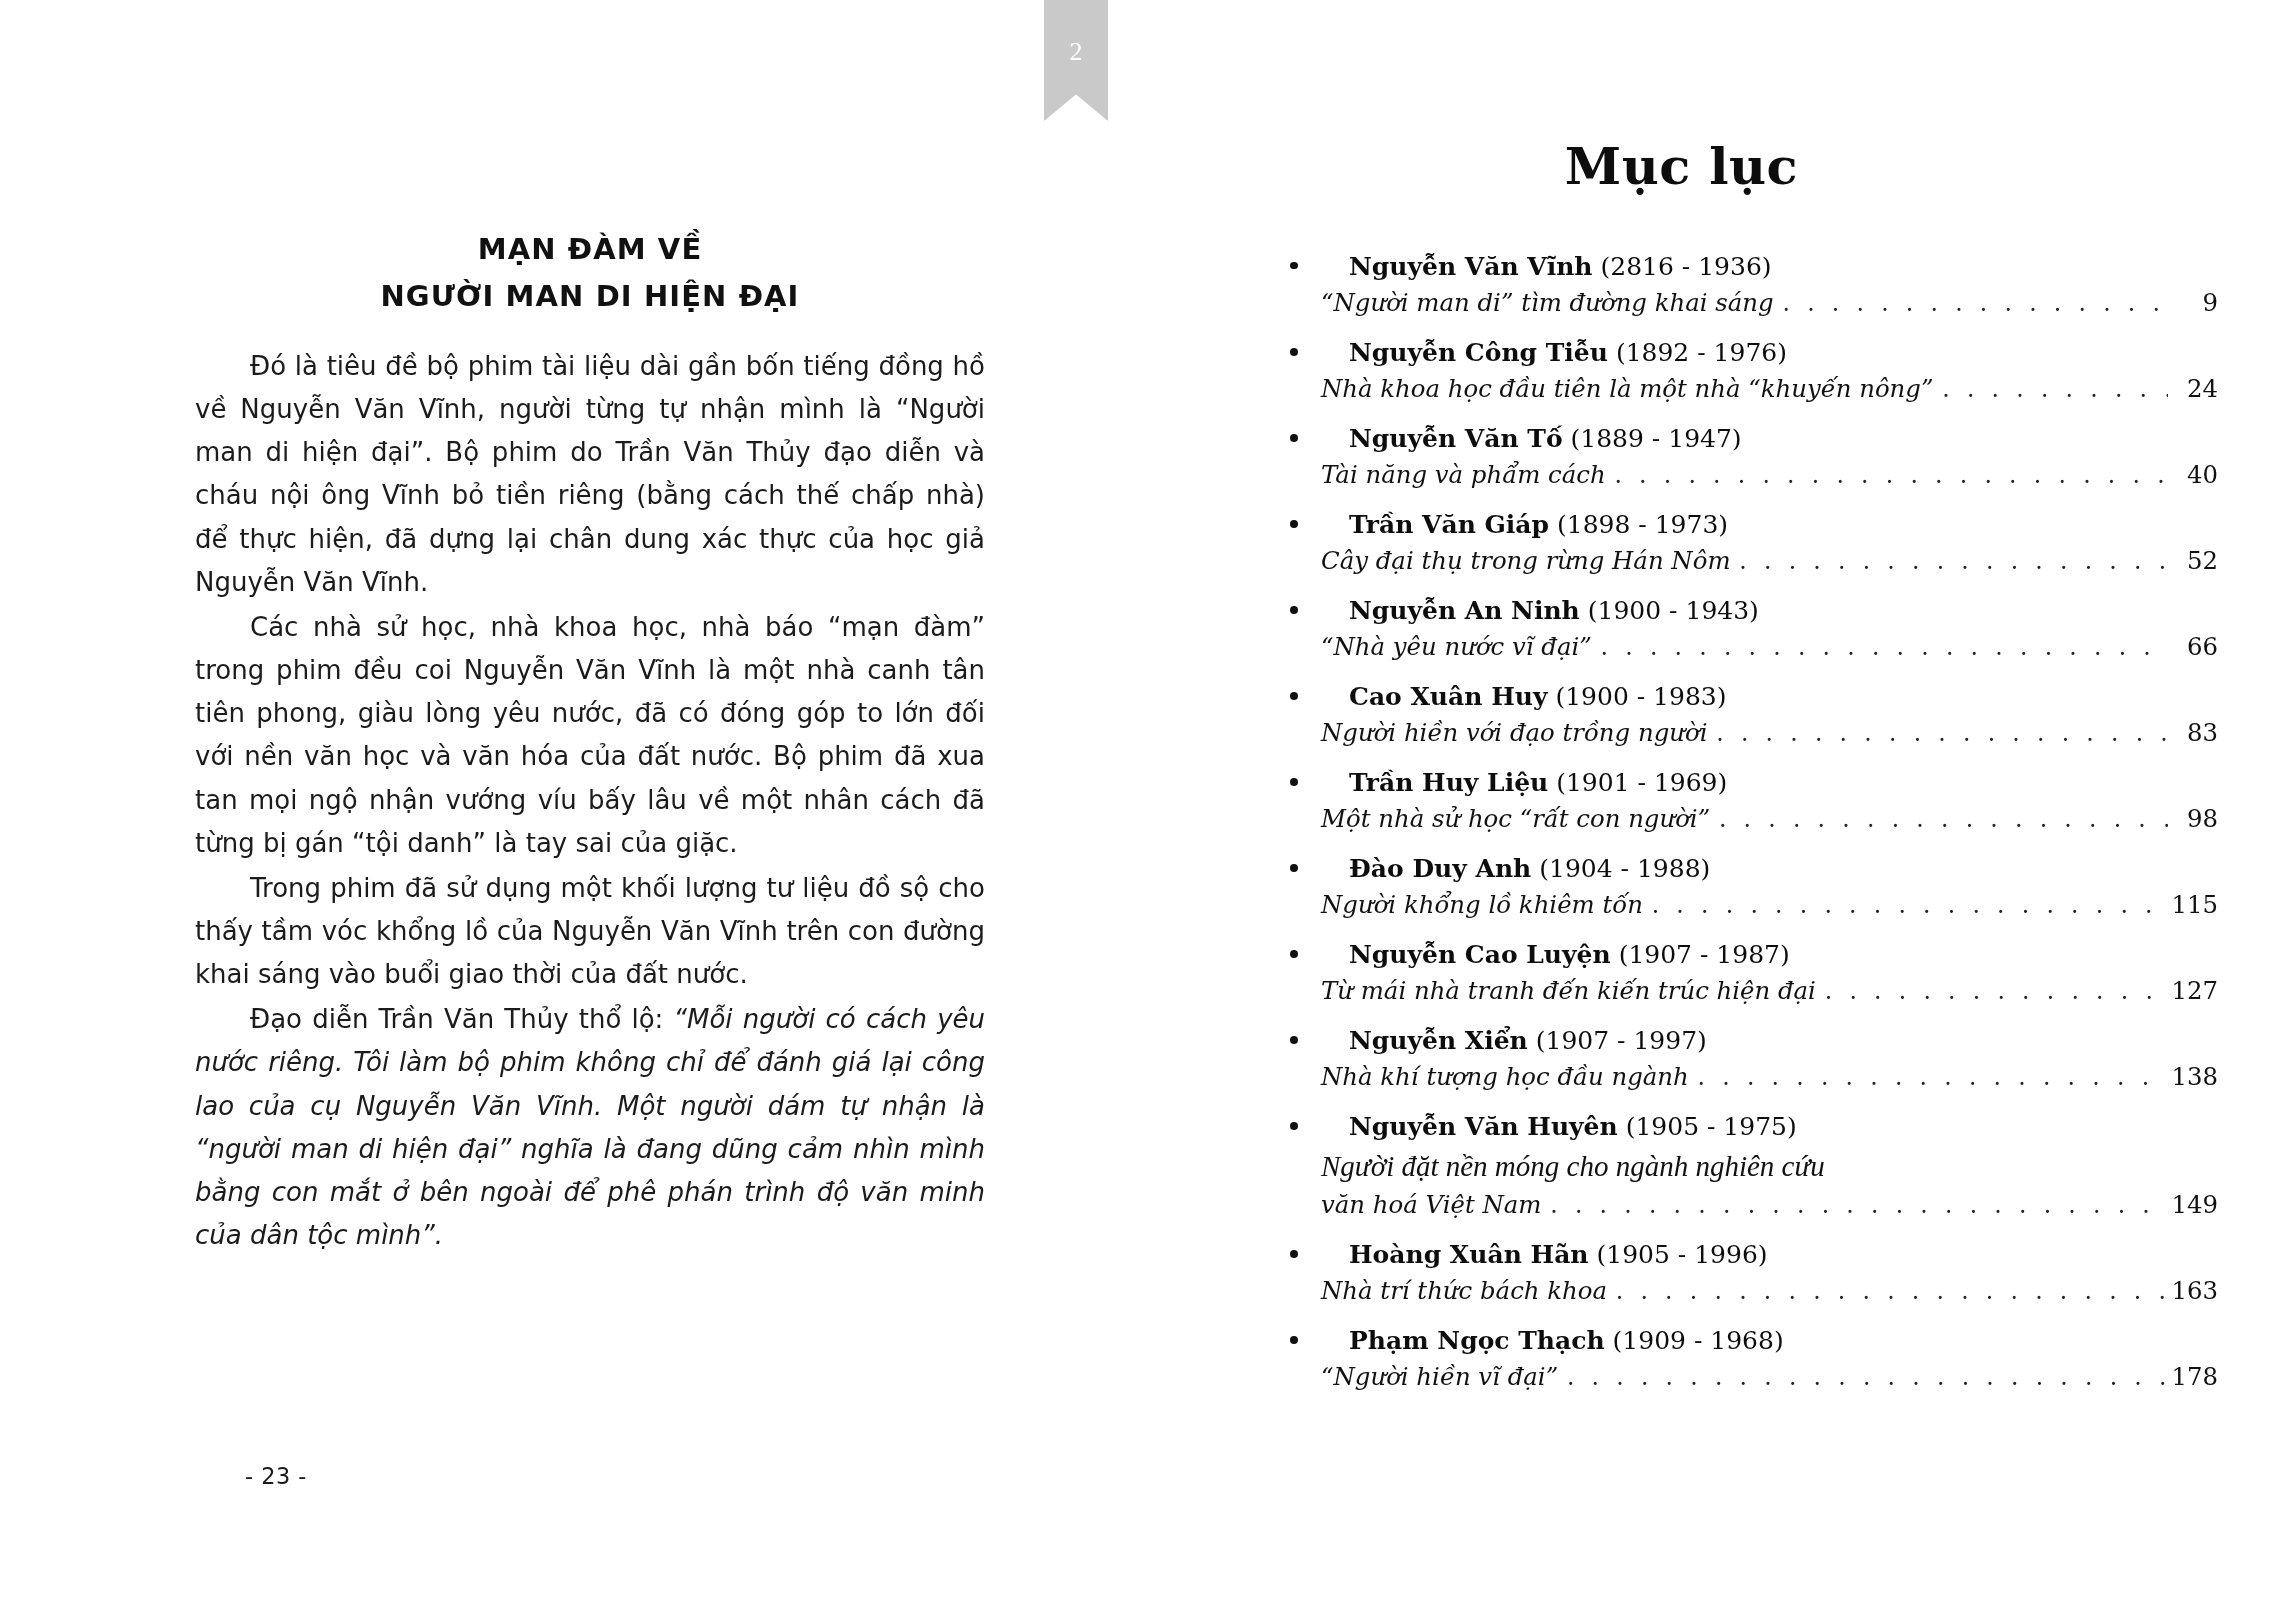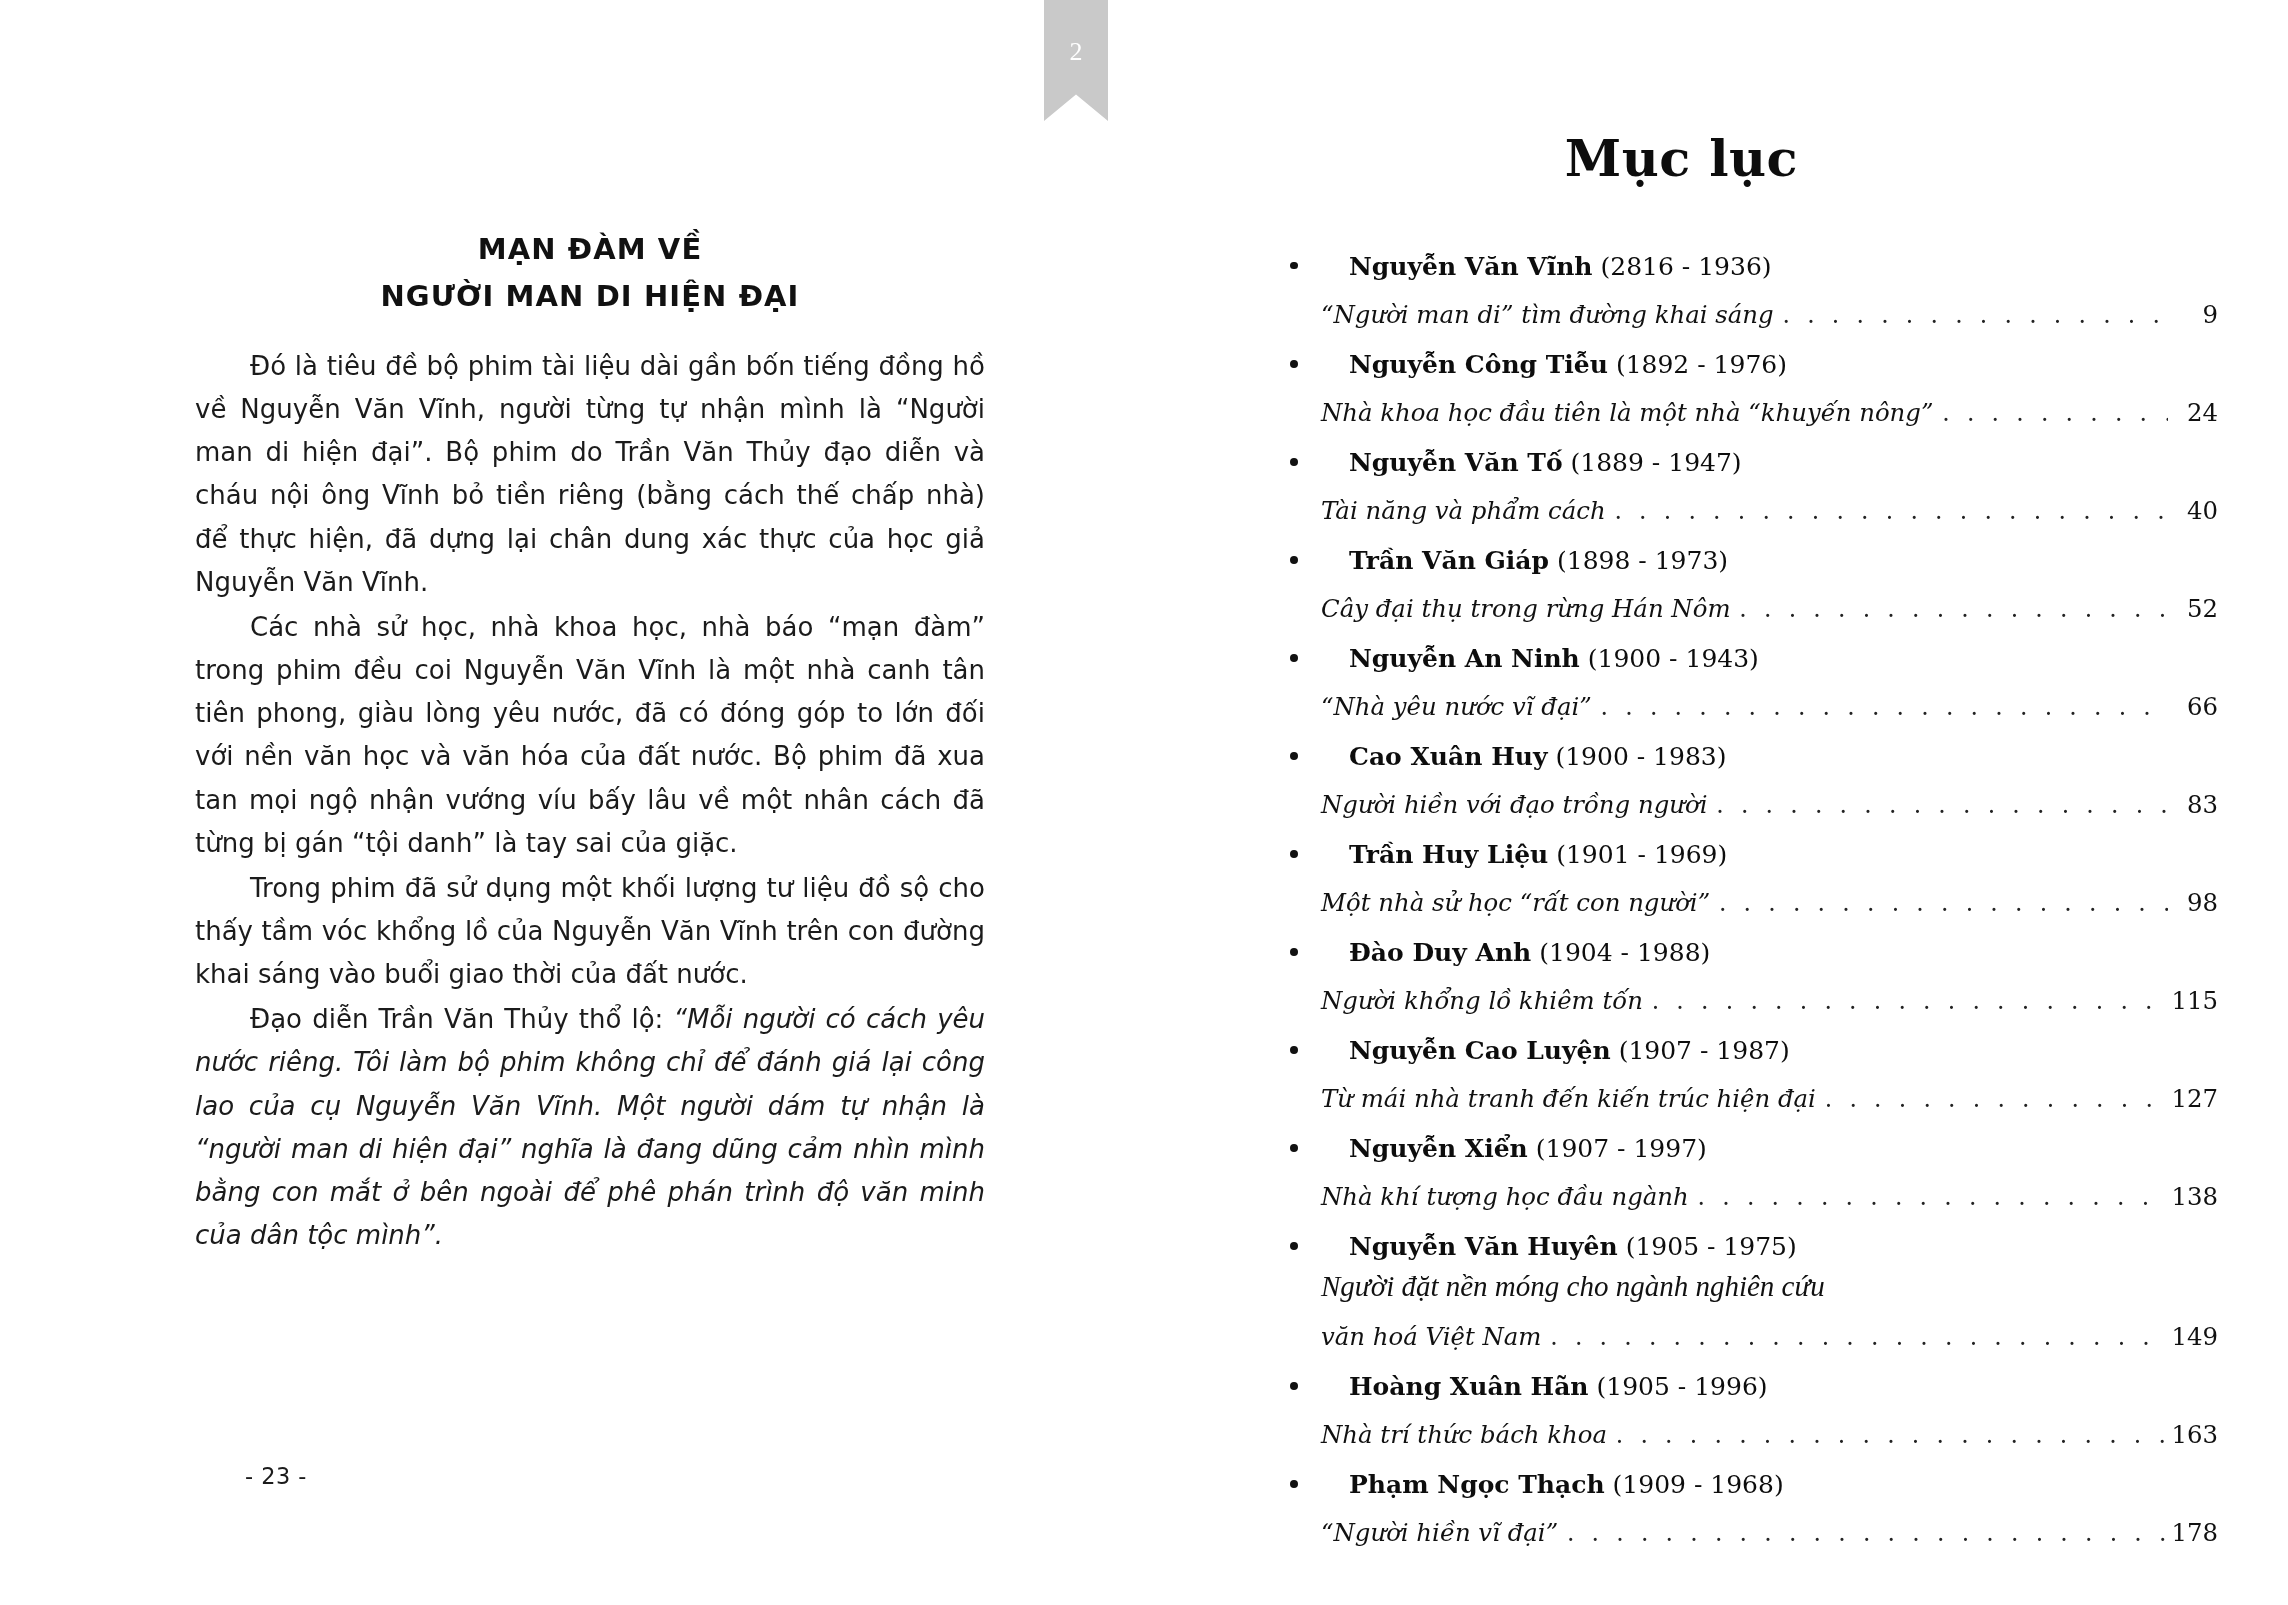--- a/index.html
+++ b/index.html
@@ -95,21 +95,21 @@
   .right-page {
     position: absolute;
     left: 1145px;
     top: 0;
     width: 1144px;
     height: 1605px;
   }
   .toc-title {
     position: absolute;
     left: 0;
-    top: 128px;
+    top: 136px;
     width: 1073px;
     text-align: center;
     font-family: "DejaVu Serif", serif;
     font-weight: bold;
     font-size: 51px;
     letter-spacing: 0.5px;
     color: #0d0d0d;
   }
   .toc-list {
     position: absolute;
@@ -146,21 +146,21 @@
   .toc-sub {
     display: flex;
     align-items: baseline;
     font-family: "DejaVu Serif", serif;
     font-style: italic;
     font-size: 24.4px;
     line-height: 1.45;
     color: #111111;
     white-space: nowrap;
   }
-  .toc-sub .sub-text { flex: 0 0 auto; margin-top: 12px; }
+  .toc-sub .sub-text { flex: 0 0 auto; }
   .toc-sub .leader {
     flex: 1 1 auto;
     overflow: hidden;
     white-space: nowrap;
     letter-spacing: 4.9px;
     font-style: normal;
     color: #222;
     margin: 0 6.8px 0 8.8px;
     font-size: 23.4px;
   }

